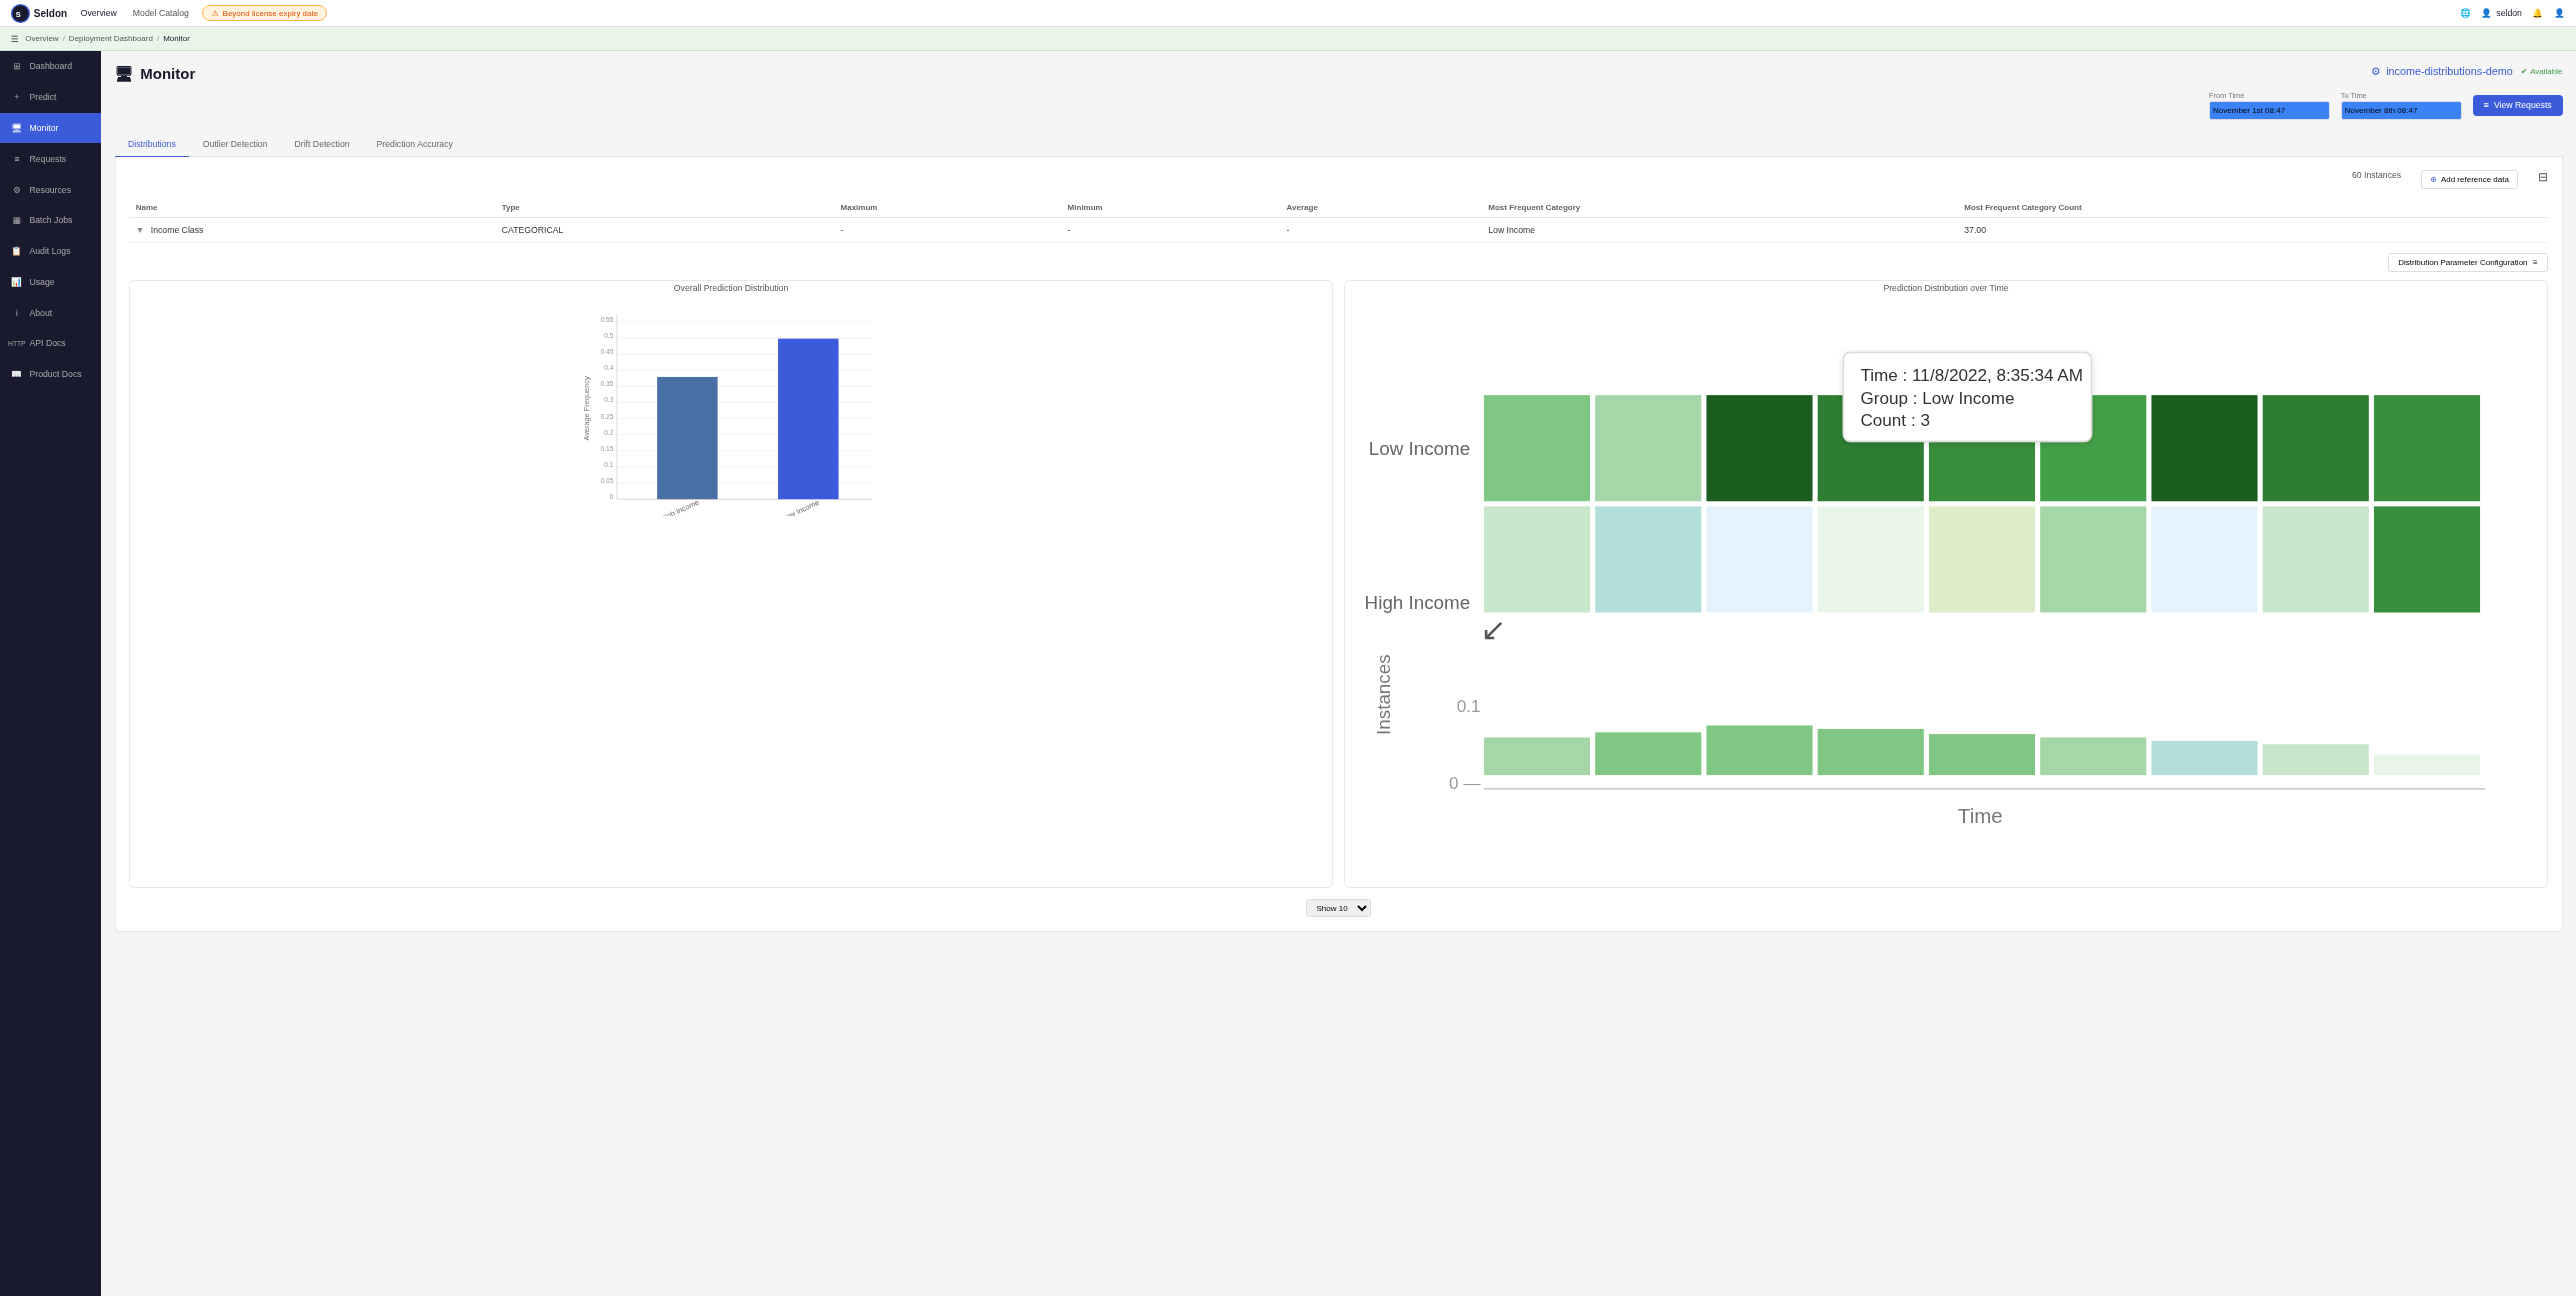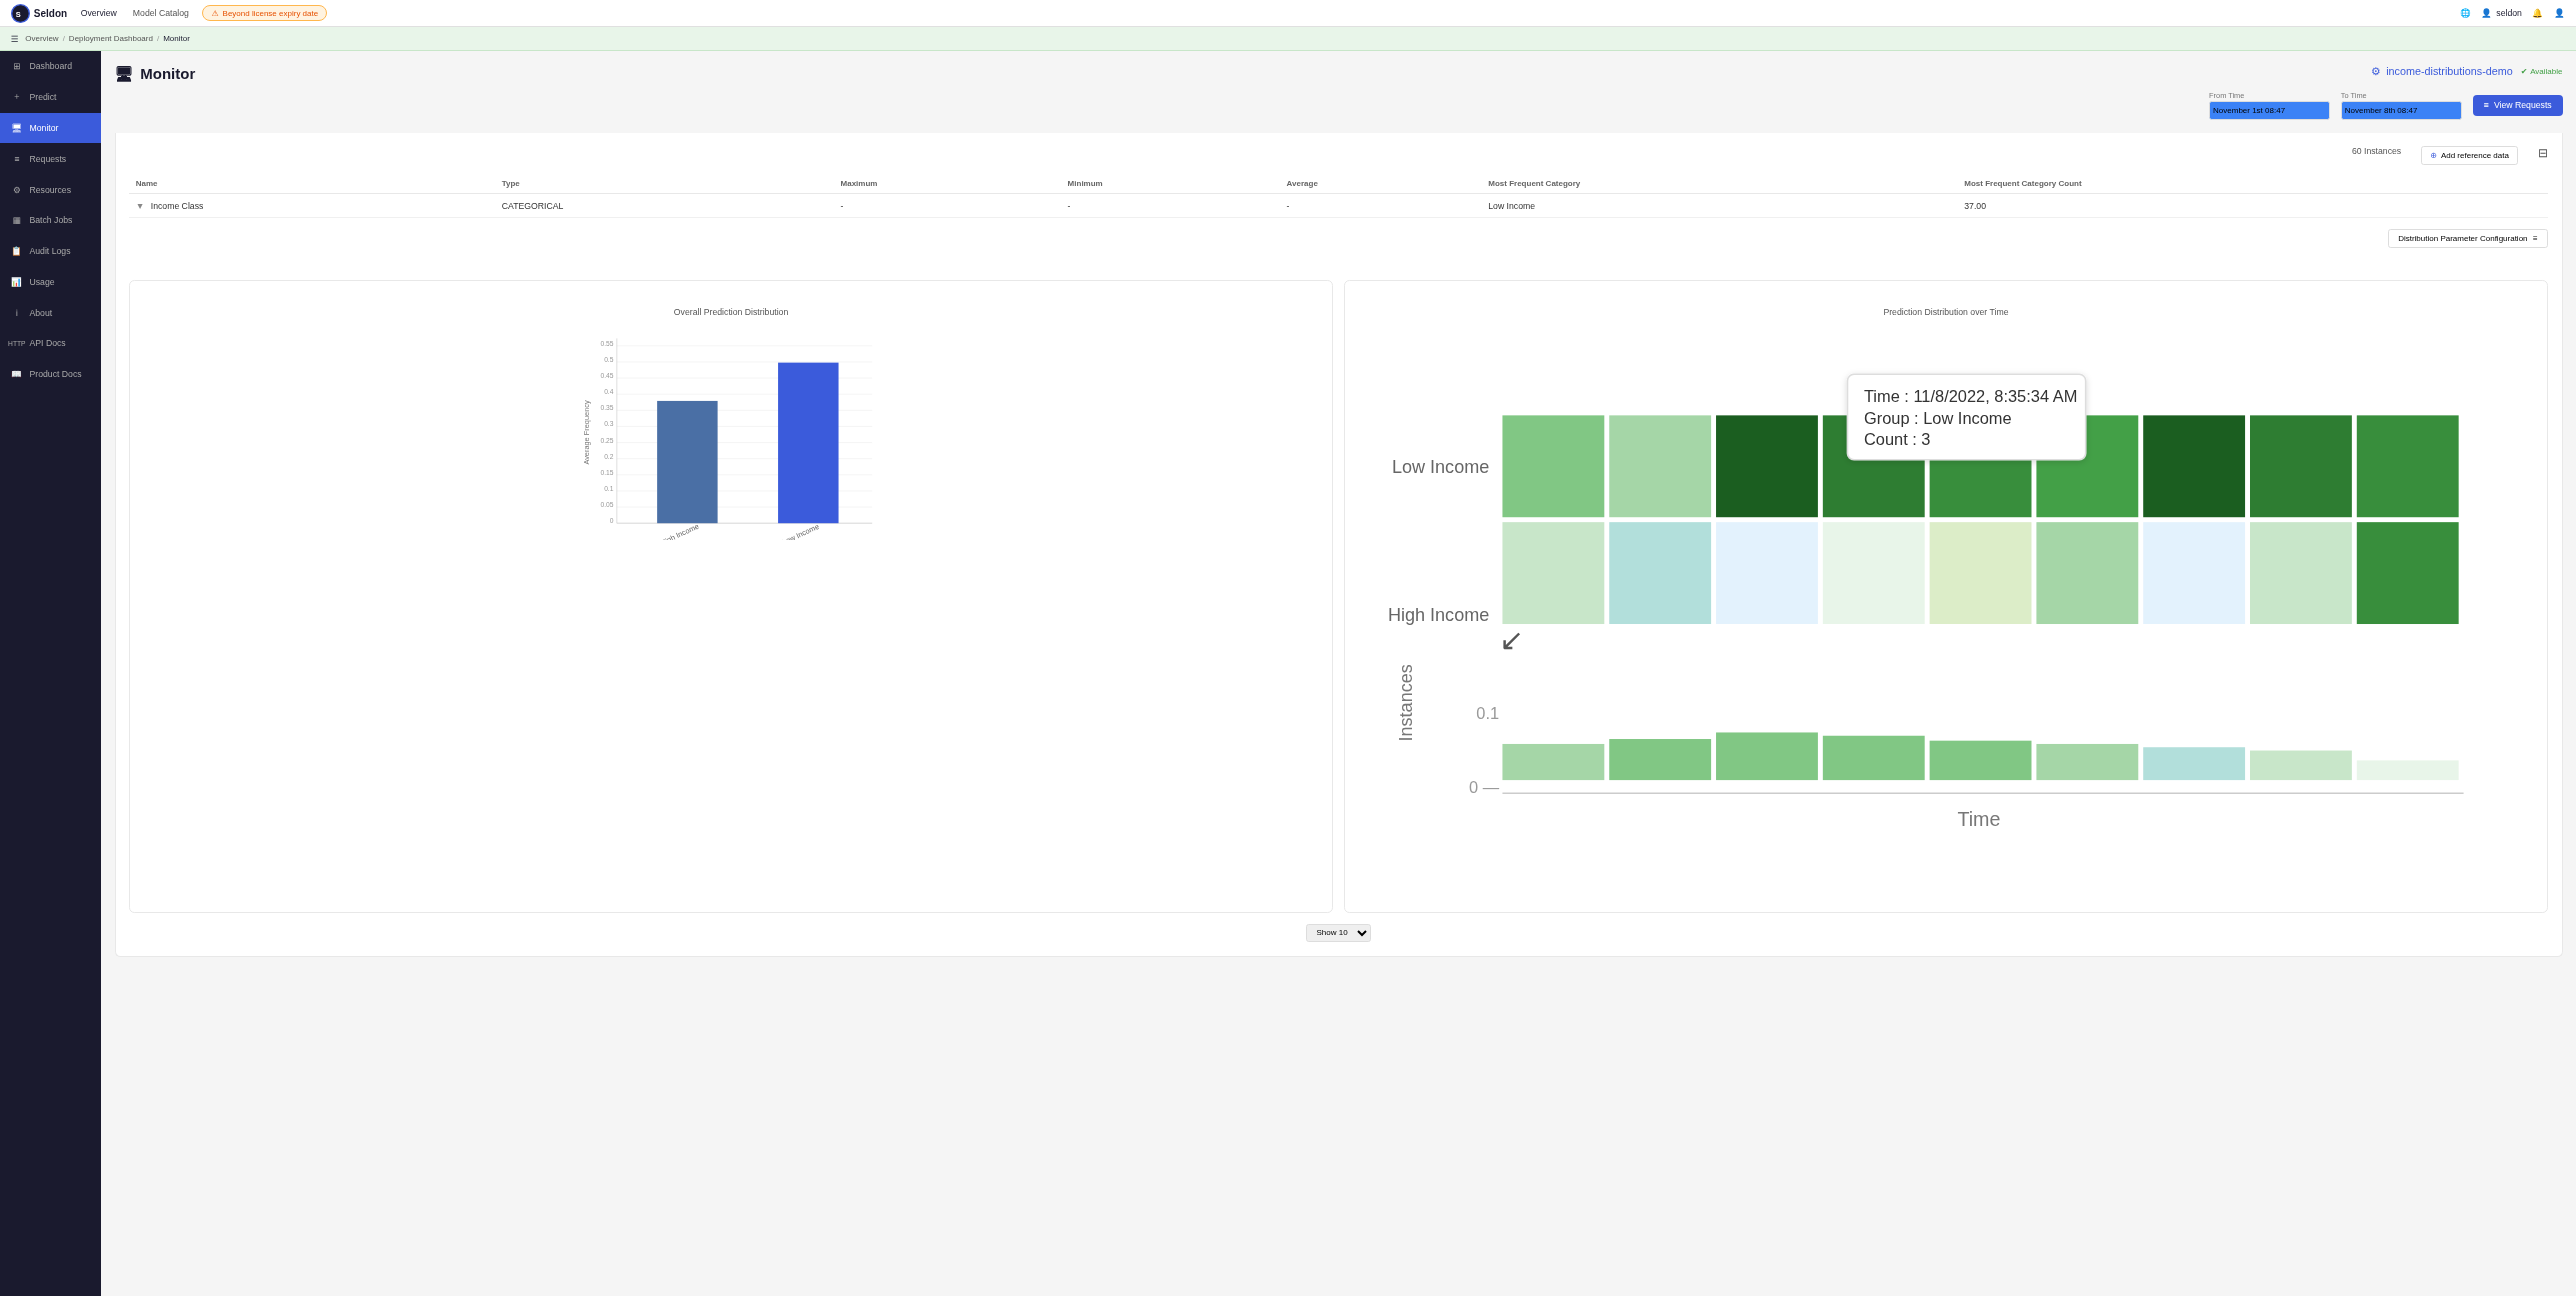--- a/index.html
+++ b/index.html
@@ -107,21 +107,21 @@
     
     .dist-config-header { display: flex; align-items: center; justify-content: flex-end; margin-bottom: 8px; }
     .dist-config-btn {
       display: flex; align-items: center; gap: 5.4px;
       border: 0.7px solid #ddd; border-radius: 2.7px; padding: 4px 9.4px;
       background: #fff; cursor: pointer; font-size: 8px;
     }
 
     
     .charts-grid { display: grid; grid-template-columns: 1fr 1fr; gap: 10.8px; }
-    .chart-card { background: #fff; border: 0.7px solid #e8e8e8; border-radius: 5.4px; padding: 26px; margin-top: 24px; }
+    .chart-card { background: #fff; border: 0.7px solid #e8e8e8; border-radius: 5.4px; padding: 2px; }
     .chart-title { text-align: center; font-size: 8.7px; color: #555; margin-bottom: 8px; }
 
     
     .bar-chart-wrap { position: relative; height: 215px; }
     .bar-chart-svg { width: 100%; height: 100%; }
 
     
     .show-select-wrap { display: flex; justify-content: center; margin-top: 10.8px; }
     .show-select { padding: 2.7px 5.4px; font-size: 8px; border: 0.7px solid #ddd; border-radius: 2.7px; }
   </style>
@@ -238,20 +238,26 @@
     <div class="time-field">
       <label>To Time</label>
       <input type="text" readonly="" value="November 8th 08:47" style="">
     </div>
     <button class="view-requests-btn">
       <span>≡</span>
       <span>View Requests</span>
     </button>
   </div>
 
+  <div class="tabs">
+    <div class="tab active">Distributions</div>
+    <div class="tab">Outlier Detection</div>
+    <div class="tab">Drift Detection</div>
+    <div class="tab">Prediction Accuracy</div>
+  </div>
 
   <div class="content-card" style="margin-top:0; border-top:none; border-radius:0 0 5.4px 5.4px;">
 
     <div class="table-toolbar">
       <div style="flex:1;"></div>
       <div class="table-toolbar-right">
         <span class="instances-count">60 Instances</span>
         <button class="add-ref-btn">
           <span style="color:#3b5bdb;">⊕</span>
           <span>Add reference data</span>

